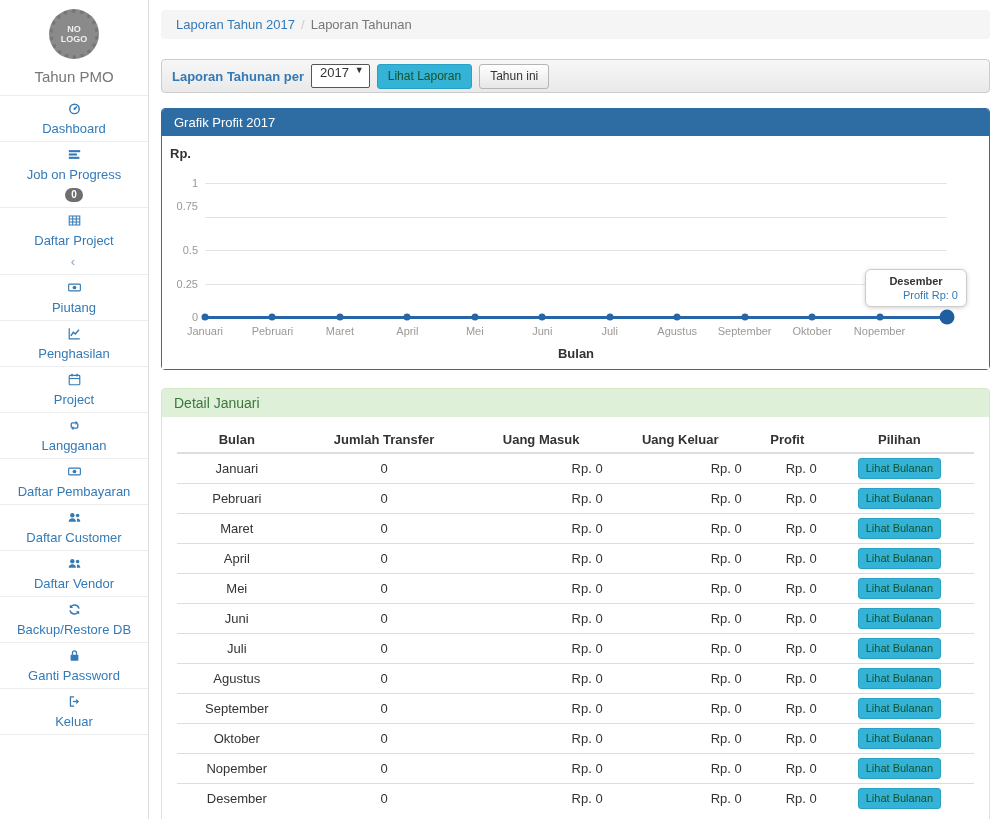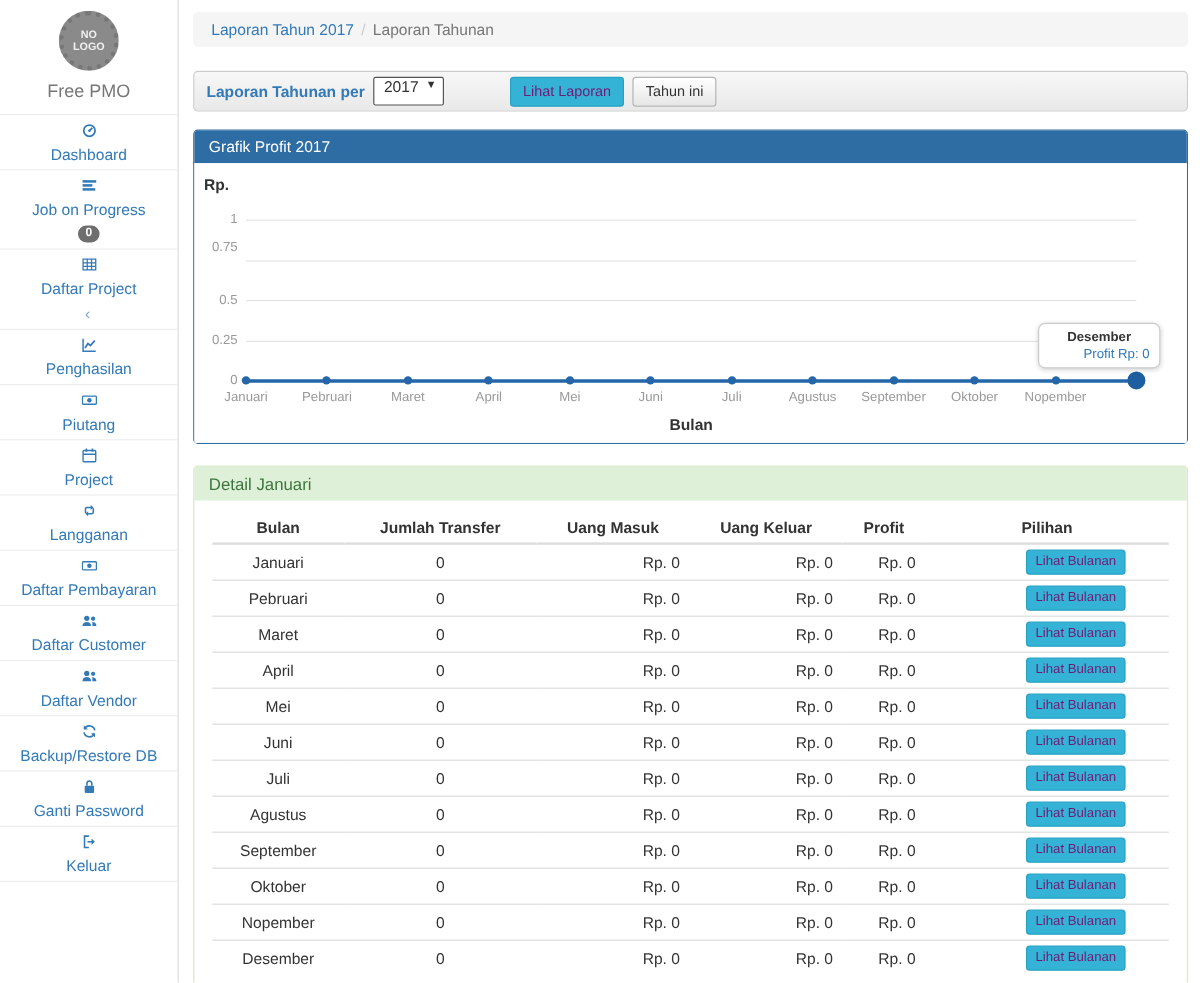--- a/index.html
+++ b/index.html
@@ -30,21 +30,21 @@
   .breadcrumb .sep { color:#ccc; margin:0 6px; }
 
   .toolbar { background:linear-gradient(#f7f7f7,#e9e9e9); border:1px solid #ccc; border-radius:4px;
              padding:4px 10px; display:flex; align-items:center; gap:7px; margin-bottom:15px; height:34px; }
   .toolbar .t-label { color:#337ab7; font-weight:bold; font-size:13px; }
   .select { background:#fff; border:1px solid #555; border-radius:2px; height:24px; min-width:50px;
             display:inline-flex; justify-content:space-between; gap:6px;
             padding:0 5px 0 8px; font-size:13px; color:#333; cursor:pointer; }
   .select .caret { font-size:9px; color:#333; }
   .btn { display:inline-block; border-radius:3px; font-size:12px; padding:4px 10px; cursor:pointer; line-height:15px; }
-  .btn-info { background:#35b3d7; border:1px solid #28a2c4; color:#701a75;margin-left:48px; }
+  .btn-info { background:#35b3d7; border:1px solid #28a2c4; color:#14532d; }
   .btn-default { background:linear-gradient(#fff,#e6e6e6); border:1px solid #b5b5b5; color:#333; }
 
   
   .panel { border-radius:4px; margin-bottom:18px; }
   .panel-primary { border:1px solid #2e6da4; }
   .panel-primary .panel-heading { background:#2e6da4; color:#fff; font-size:13px; padding:6px 12px;
                                   border-radius:3px 3px 0 0; }
   .chart-body { position:relative; height:233px; background:#fff; }
   .y-title { position:absolute; left:8px; top:10px; font-size:13px; font-weight:bold; color:#333; }
   .gridline { position:absolute; height:1px; background:#e3e3e3; }
@@ -78,21 +78,21 @@
 <div class="screen">
   <div class="cols">
 
     <div class="sidebar">
       <div class="logo-wrap">
         <div class="logo">
           <span>NO
 LOGO</span>
         </div>
       </div>
-      <div class="brand">Free PMO</div>
+      <div class="brand">Tahun PMO</div>
       <div class="menu" id="sidebar-menu">
           <div class="side-item">
             <span class="ic">
               <svg width="13" height="13" viewBox="0 0 16 16" fill="currentColor">
                 <circle cx="8" cy="8.5" r="5.8" fill="none" stroke="currentColor" stroke-width="1.8"></circle>
                 <path d="M8 8.5 11.1 5.6" stroke="currentColor" stroke-width="1.8" fill="none"></path>
                 <circle cx="8" cy="8.5" r="1.3"></circle>
               </svg>
             </span>
             <span class="lbl">Dashboard</span>
@@ -112,35 +112,35 @@
             <span class="ic">
               <svg width="13" height="13" viewBox="0 0 16 16">
                 <path d="M1.5 2.5h13v11h-13z M1.5 6.2h13 M1.5 9.9h13 M5.8 2.5v11 M10.2 2.5v11" fill="none" stroke="currentColor" stroke-width="1.3"></path>
               </svg>
             </span>
             <span class="lbl">Daftar Project</span>
             <span class="chev">‹</span>
           </div>
           <div class="side-item">
             <span class="ic">
+              <svg width="13" height="13" viewBox="0 0 16 16" fill="currentColor">
+                <rect x="0.8" y="3.8" width="14.4" height="8.4" rx="1" fill="none" stroke="currentColor" stroke-width="1.4"></rect>
+                <circle cx="8" cy="8" r="2.3"></circle>
+              </svg>
+            </span>
+            <span class="lbl">Piutang</span>
+          </div>
+          <div class="side-item">
+            <span class="ic">
               <svg width="13" height="13" viewBox="0 0 16 16">
                 <path d="M1.5 1.5v13h13" fill="none" stroke="currentColor" stroke-width="1.5"></path>
                 <path d="M3.5 11 6.5 6.5 9 8.5 13.5 3.5" fill="none" stroke="currentColor" stroke-width="1.8"></path>
               </svg>
             </span>
             <span class="lbl">Penghasilan</span>
-          </div>
-          <div class="side-item">
-            <span class="ic">
-              <svg width="13" height="13" viewBox="0 0 16 16" fill="currentColor">
-                <rect x="0.8" y="3.8" width="14.4" height="8.4" rx="1" fill="none" stroke="currentColor" stroke-width="1.4"></rect>
-                <circle cx="8" cy="8" r="2.3"></circle>
-              </svg>
-            </span>
-            <span class="lbl">Piutang</span>
           </div>
           <div class="side-item">
             <span class="ic">
               <svg width="13" height="13" viewBox="0 0 16 16" fill="currentColor">
                 <rect x="1.5" y="3" width="13" height="11.5" rx="1" fill="none" stroke="currentColor" stroke-width="1.4"></rect>
                 <path d="M1.5 6.8h13" stroke="currentColor" stroke-width="1.4"></path>
                 <rect x="4" y="1" width="1.8" height="3.2"></rect>
                 <rect x="10.2" y="1" width="1.8" height="3.2"></rect>
               </svg>
             </span>

